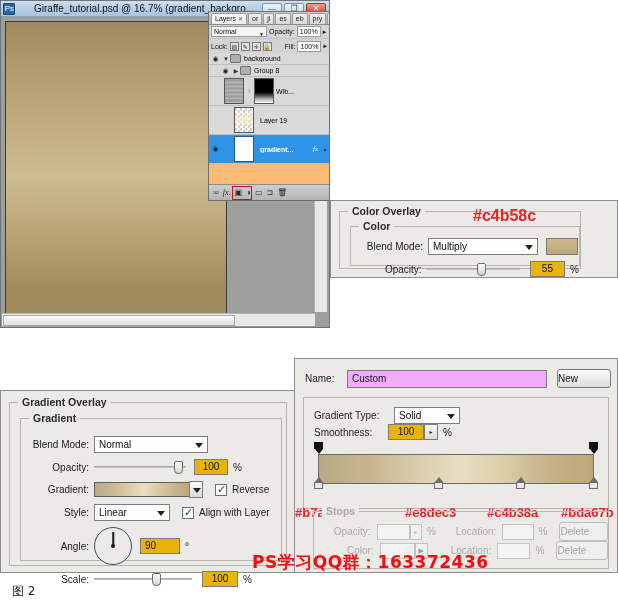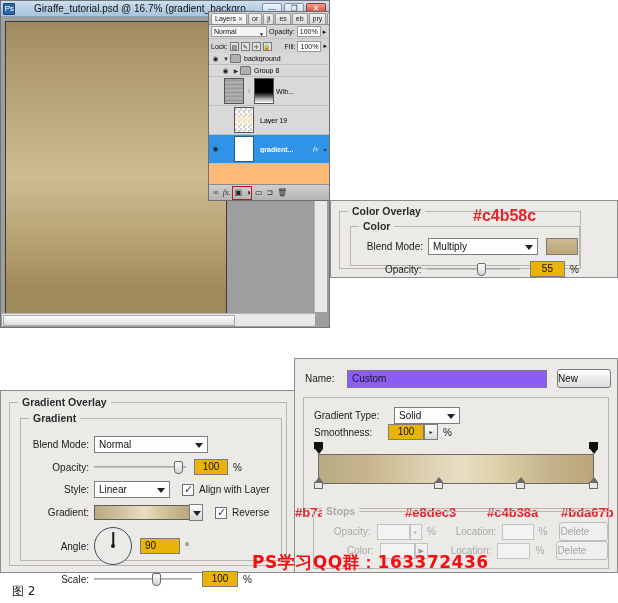--- a/index.html
+++ b/index.html
@@ -449,37 +449,37 @@
         <div class="flabel" style="width:68px; margin-right:5px;">Opacity:</div>
         <div class="slider" style="width:92px;">
           <div class="track"></div>
           <div class="knob" style="left:80px;"></div>
         </div>
         <div class="numfield" style="width:34px; margin-left:8px;">100</div>
         <span class="pct">%</span>
       </div>
 
       <div class="frow">
+        <div class="flabel" style="width:68px; margin-right:5px;">Gradient:</div>
+        <div class="grad-preview" style="width:96px;"></div>
+        <div class="grad-drop">
+          <span class="caret"></span>
+        </div>
+        <span class="chk on" style="margin-left:12px;"></span>
+        <span style="margin-left:5px;">Reverse</span>
+      </div>
+
+      <div class="frow">
         <div class="flabel" style="width:68px; margin-right:5px;">Style:</div>
         <div class="select" style="width:76px;">
           <span>Linear</span>
           <span class="caret"></span>
         </div>
         <span class="chk on" style="margin-left:12px;"></span>
         <span style="margin-left:5px;">Align with Layer</span>
-      </div>
-
-      <div class="frow">
-        <div class="flabel" style="width:68px; margin-right:5px;">Gradient:</div>
-        <div class="grad-preview" style="width:96px;"></div>
-        <div class="grad-drop">
-          <span class="caret"></span>
-        </div>
-        <span class="chk on" style="margin-left:12px;"></span>
-        <span style="margin-left:5px;">Reverse</span>
       </div>
 
       <div class="frow" style="align-items:center;">
         <div class="flabel" style="width:68px; margin-right:5px;">Angle:</div>
         <div id="angle-dial">
           <div class="hand"></div>
           <div class="ctr"></div>
         </div>
         <div class="numfield" style="width:40px; margin-left:8px; text-align:left; padding-left:4px;">90</div>
         <span class="pct">°</span>
@@ -495,21 +495,21 @@
         <span class="pct">%</span>
       </div>
     </div>
   </div>
 </div>
 
 <div class="psdlg" id="gradient-editor">
 
   <div class="frow" style="margin:10px 0 0 10px;">
     <div class="flabel" style="width:34px; margin-right:8px; text-align:left;">Name:</div>
-    <div style="background:#8b5cf6; border:1px solid #7d7d7d; height:18px; line-height:16px; width:200px; padding:0 4px; font-size:10px;">Custom</div>
+    <div style="background:#f0abfc; border:1px solid #7d7d7d; height:18px; line-height:16px; width:200px; padding:0 4px; font-size:10px;">Custom</div>
     <div class="btn" style="width:54px; margin-left:10px;">New</div>
   </div>
 
   <div class="groupbox" style="position:absolute; left:8px; top:38px; right:8px; height:112px;">
     <div class="frow" style="margin:9px 0 0 10px;">
       <div class="flabel" style="width:74px; margin-right:6px; text-align:left;">Gradient Type:</div>
       <div class="select" style="width:66px;">
         <span>Solid</span>
         <span class="caret"></span>
       </div>

